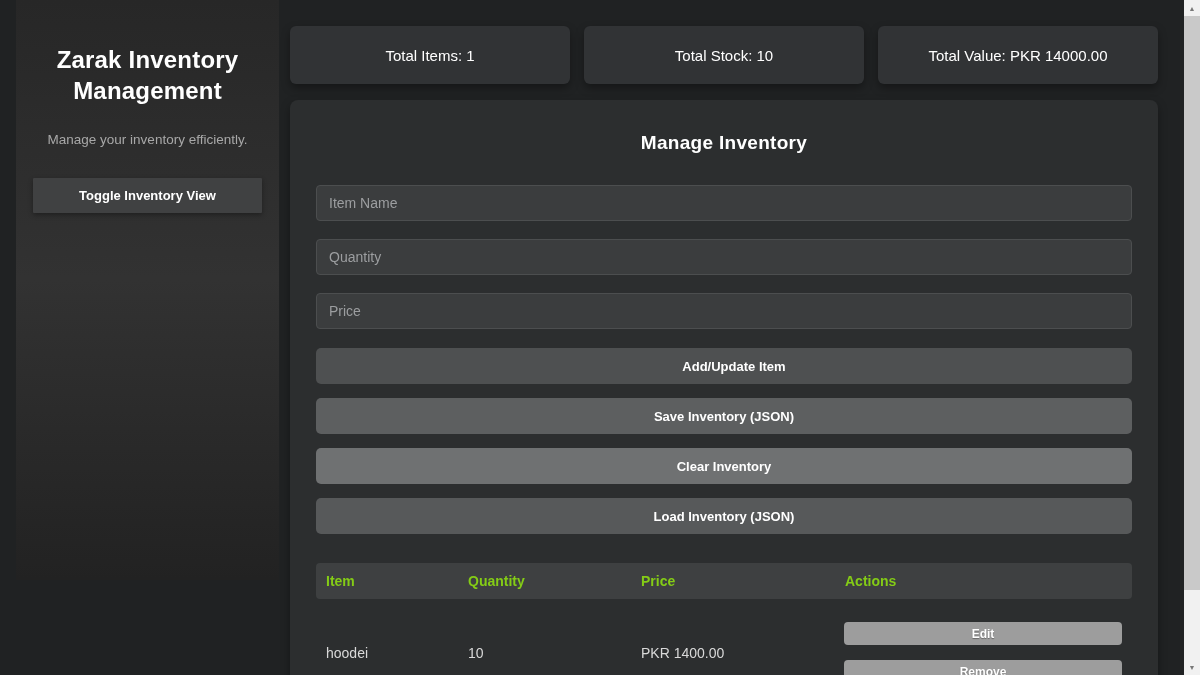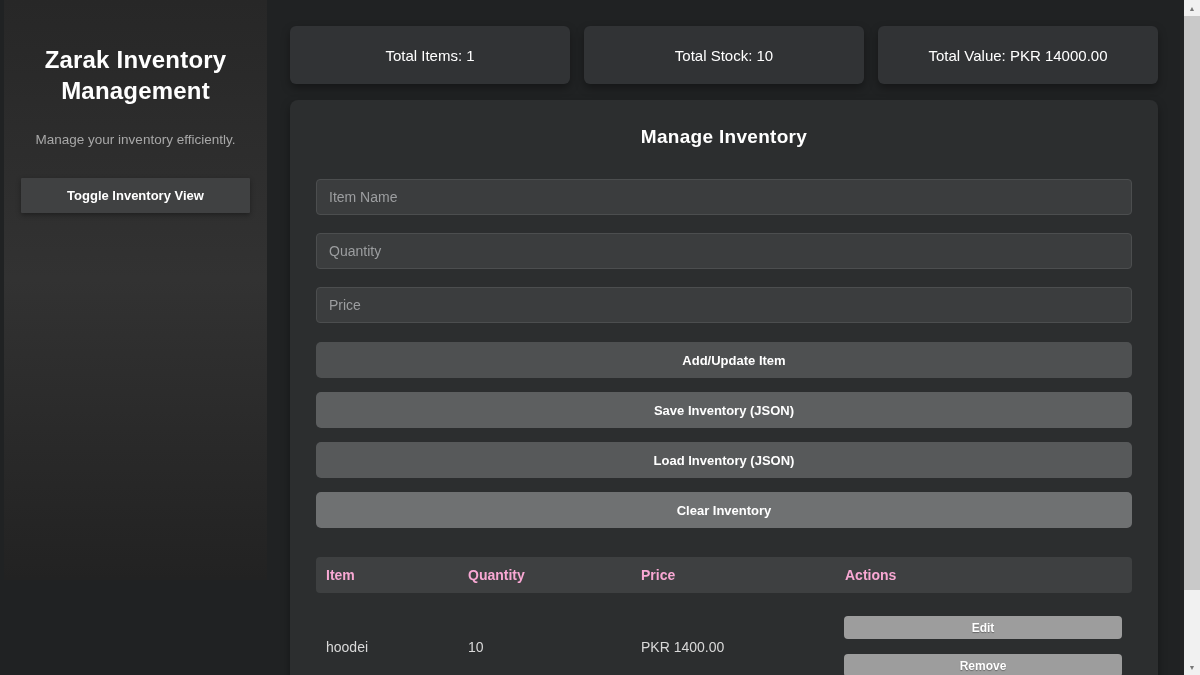--- a/index.html
+++ b/index.html
@@ -6,21 +6,21 @@
   html,body { width:1200px; height:675px; }
   body {
     background:#202223;
     font-family:"Liberation Sans", sans-serif;
     overflow:hidden;
     position:relative;
   }
 
   
   .sidebar {
-    position:absolute; left:4px; top:0; width:263px; height:580px;
+    position:absolute; left:16px; top:0; width:263px; height:580px;
     background:linear-gradient(180deg,#272727 0%,#323232 48%,#222222 100%);
     text-align:center;
     padding:44px 17px 0 17px;
   }
   .app-title {
     color:#ffffff; font-size:24px; font-weight:bold; line-height:31px;
     letter-spacing:0.2px;
   }
   .app-subtitle {
     margin-top:26px; color:#a8a8a8; font-size:13.5px;
@@ -48,21 +48,21 @@
 
   
   .panel {
     position:absolute; left:290px; top:100px; width:868px; height:620px;
     background:#2c2e2f; border-radius:8px;
     padding:26px;
     box-shadow:0 4px 10px rgba(0,0,0,0.35);
   }
   .panel-title {
     text-align:center; color:#ffffff; font-size:19px; font-weight:bold;
-    letter-spacing:0.3px;
+    margin-top:6px; letter-spacing:0.3px;
   }
   .field {
     display:block; width:100%; height:36px; margin-top:18px;
     background:#3b3d3e; border:1px solid #4c4e4f; border-radius:4px;
     color:#e5e5e5; font-size:14px; padding:16px 12px;
     font-family:"Liberation Sans", sans-serif;
   }
   .field::placeholder { color:#9c9ea0; }
   .field-first { margin-top:31px; }
 
@@ -80,21 +80,21 @@
 
   
   .table { margin-top:29px; }
   .t-header, .t-row {
     display:grid;
     grid-template-columns:142px 173px 204px 1fr;
     align-items:center;
   }
   .t-header {
     background:#3e4041; height:36px; border-radius:4px;
-    color:#f9a8d4; font-weight:bold; font-size:14px;
+    color:#84cc16; font-weight:bold; font-size:14px;
   }
   .t-header > div { padding-left:10px; }
   .t-row {
     color:#d9d9d9; font-size:14px;
     padding-top:23px;
   }
   .t-row > div { padding-left:10px; }
   .actions-cell {
     display:flex; flex-direction:column; gap:15px;
     padding-left:9px !important; padding-right:10px;
@@ -143,22 +143,22 @@
 
 <div class="panel">
   <div class="panel-title">Manage Inventory</div>
 
   <input class="field field-first" type="text" placeholder="Item Name" style="">
   <input class="field" type="text" placeholder="Quantity" style="">
   <input class="field" type="text" placeholder="Price" style="">
 
   <button class="panel-btn btn-add">Add/Update Item</button>
   <button class="panel-btn btn-save">Save Inventory (JSON)</button>
+  <button class="panel-btn btn-clear">Clear Inventory</button>
   <button class="panel-btn btn-load">Load Inventory (JSON)</button>
-  <button class="panel-btn btn-clear">Clear Inventory</button>
 
   <div class="table">
     <div class="t-header">
       <div>Item</div>
       <div>Quantity</div>
       <div>Price</div>
       <div>Actions</div>
     </div>
 
     <div class="t-row">

